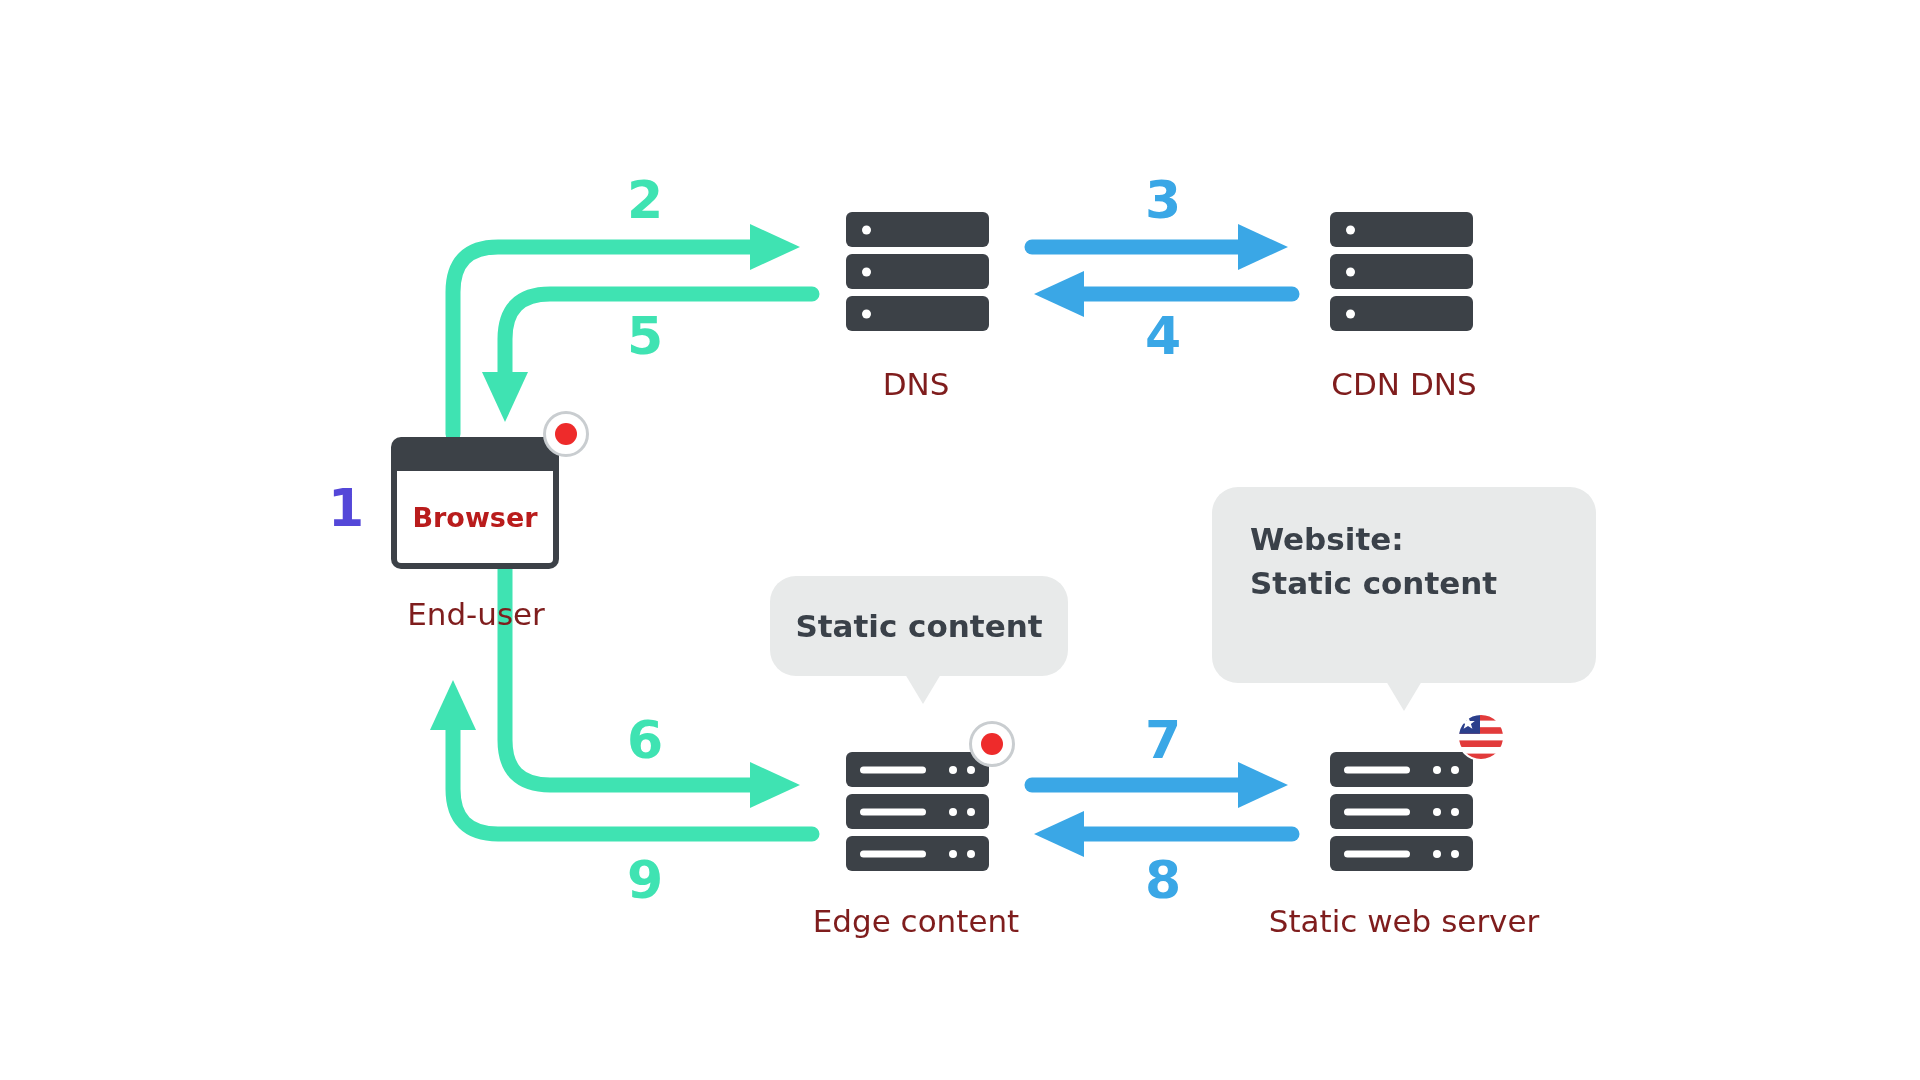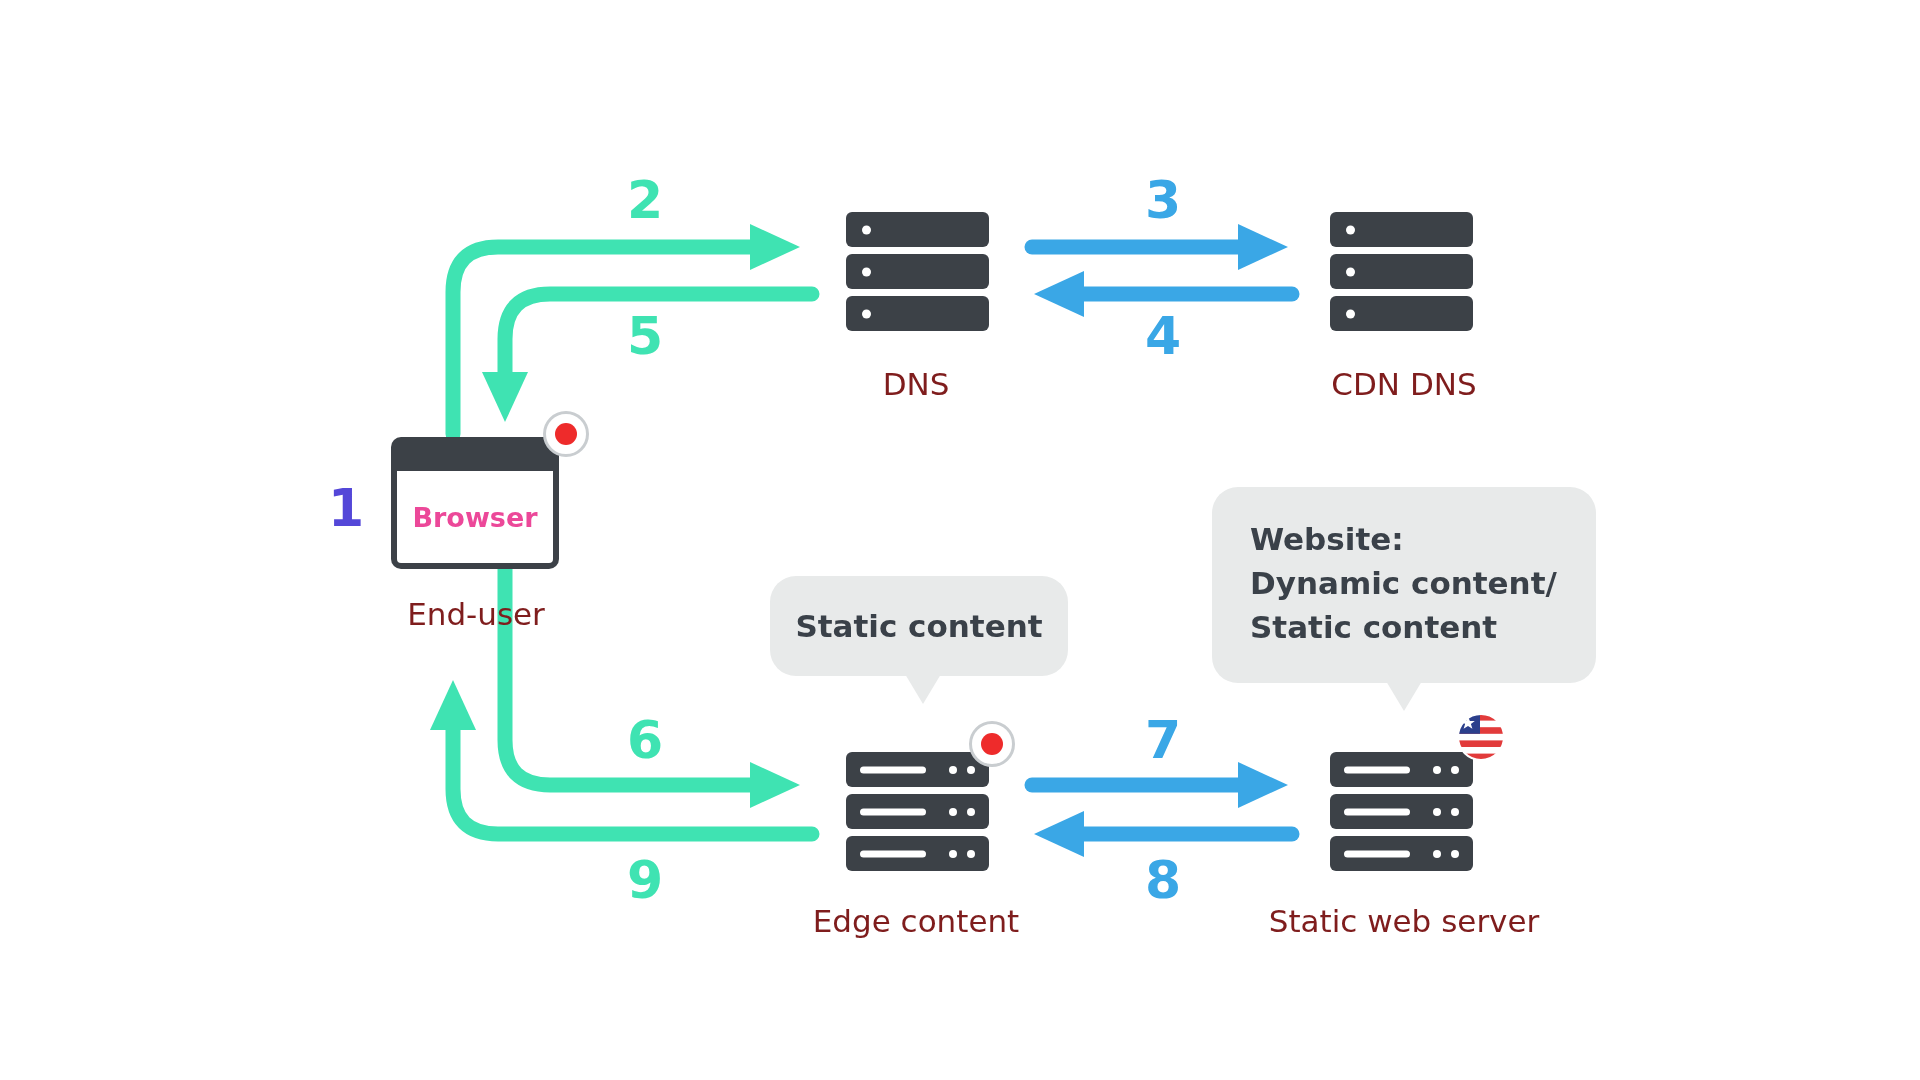--- a/index.html
+++ b/index.html
@@ -39,21 +39,21 @@
   }
   .server.rack .bar .d1{right:32px;}
   .server.rack .bar .d2{right:14px;}
   
   .browser{position:absolute;left:391px;top:437px;width:168px;height:132px;}
   .browser .head{height:34px;background:#3C4147;border-radius:10px 10px 0 0;}
   .browser .body{
     height:98px;background:#fff;border:6px solid #3C4147;border-top:none;
     border-radius:0 0 10px 10px;box-sizing:border-box;
     display:flex;align-items:center;justify-content:center;
-    font-size:27px;font-weight:bold;color:#ec4899;
+    font-size:27px;font-weight:bold;color:#b91c1c;
   }
   
   .record{
     position:absolute;width:46px;height:46px;border-radius:50%;
     background:#fff;border:3px solid #C9CDD0;box-sizing:border-box;
     display:flex;align-items:center;justify-content:center;
   }
   .record::after{content:"";width:22px;height:22px;border-radius:50%;background:#EE2B2B;}
   
   .bubble{
@@ -137,21 +137,20 @@
   <div class="record" style="left:543px;top:411px"></div>
   <div class="node-label" style="left:476px;top:596px">End-user</div>
 
   <div class="bubble static">
     <span>Static content</span>
     <div class="tail" style="left:135px"></div>
   </div>
 
   <div class="bubble website">
     <div>Website:</div>
-    <div>Dynamic content/</div>
     <div>Static content</div>
     <div class="tail" style="left:174px"></div>
   </div>
 
   <div class="server rack abs" style="left:846px;top:752px">
     <div class="bar">
         <span class="d1"></span>
         <span class="d2"></span>
       </div>
     <div class="bar">

